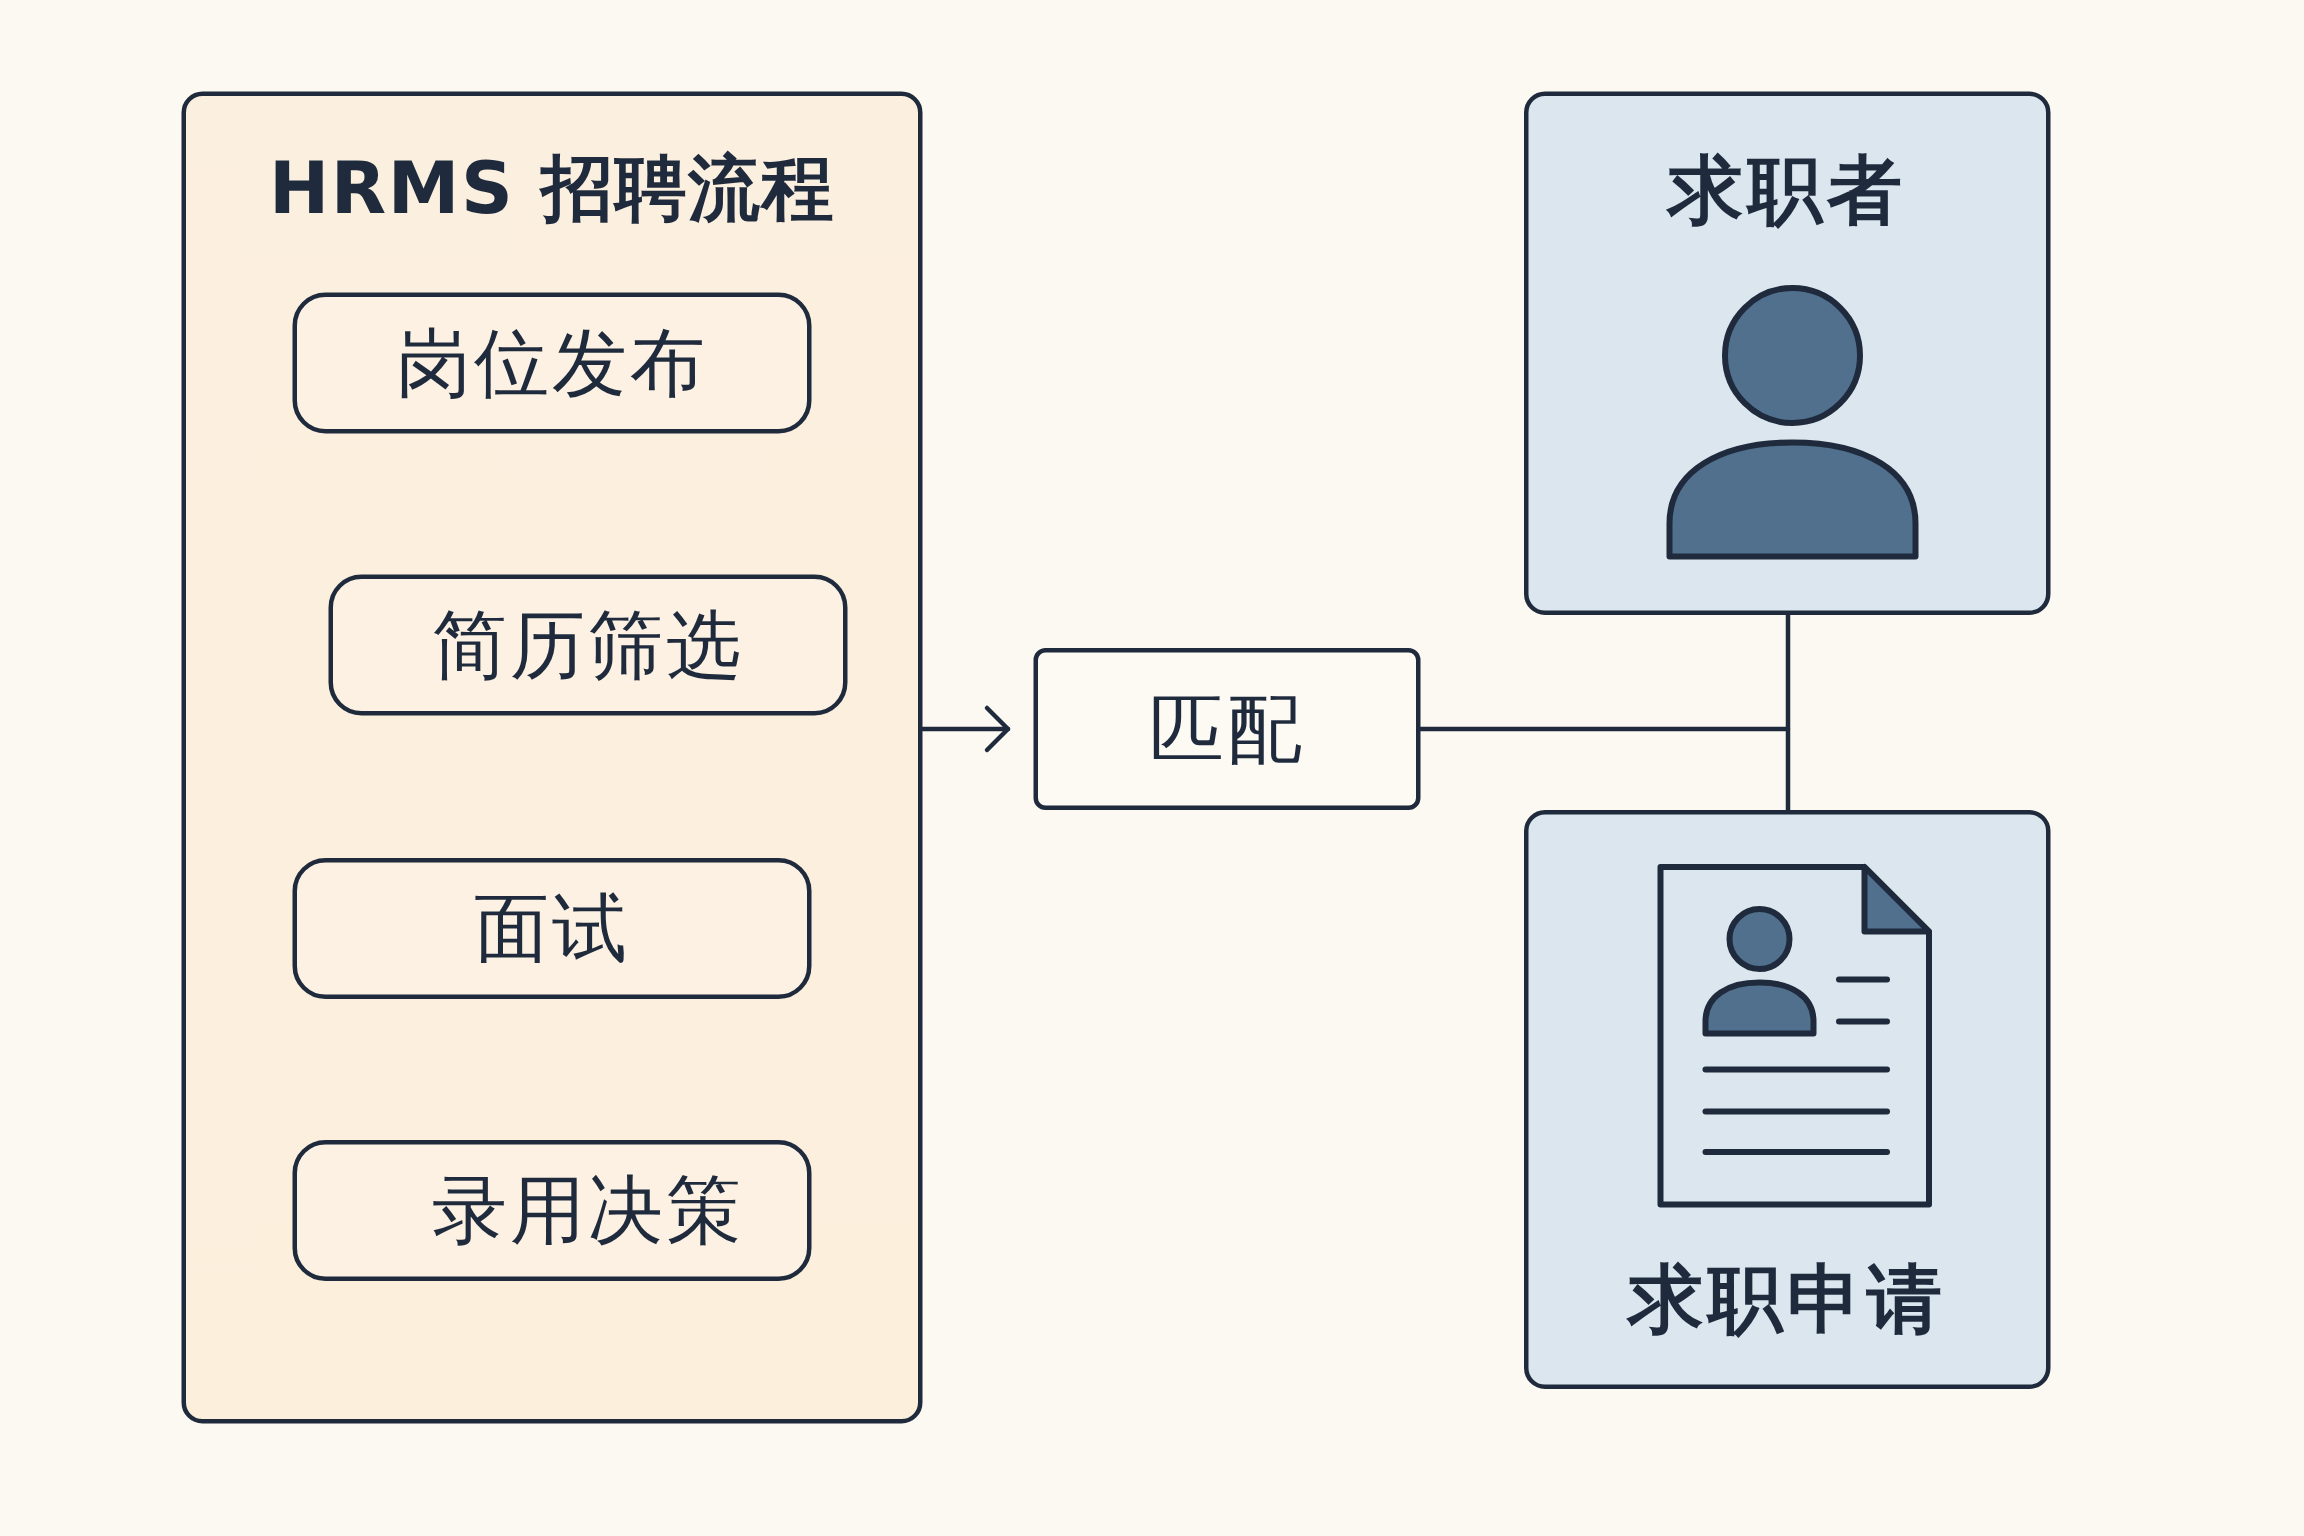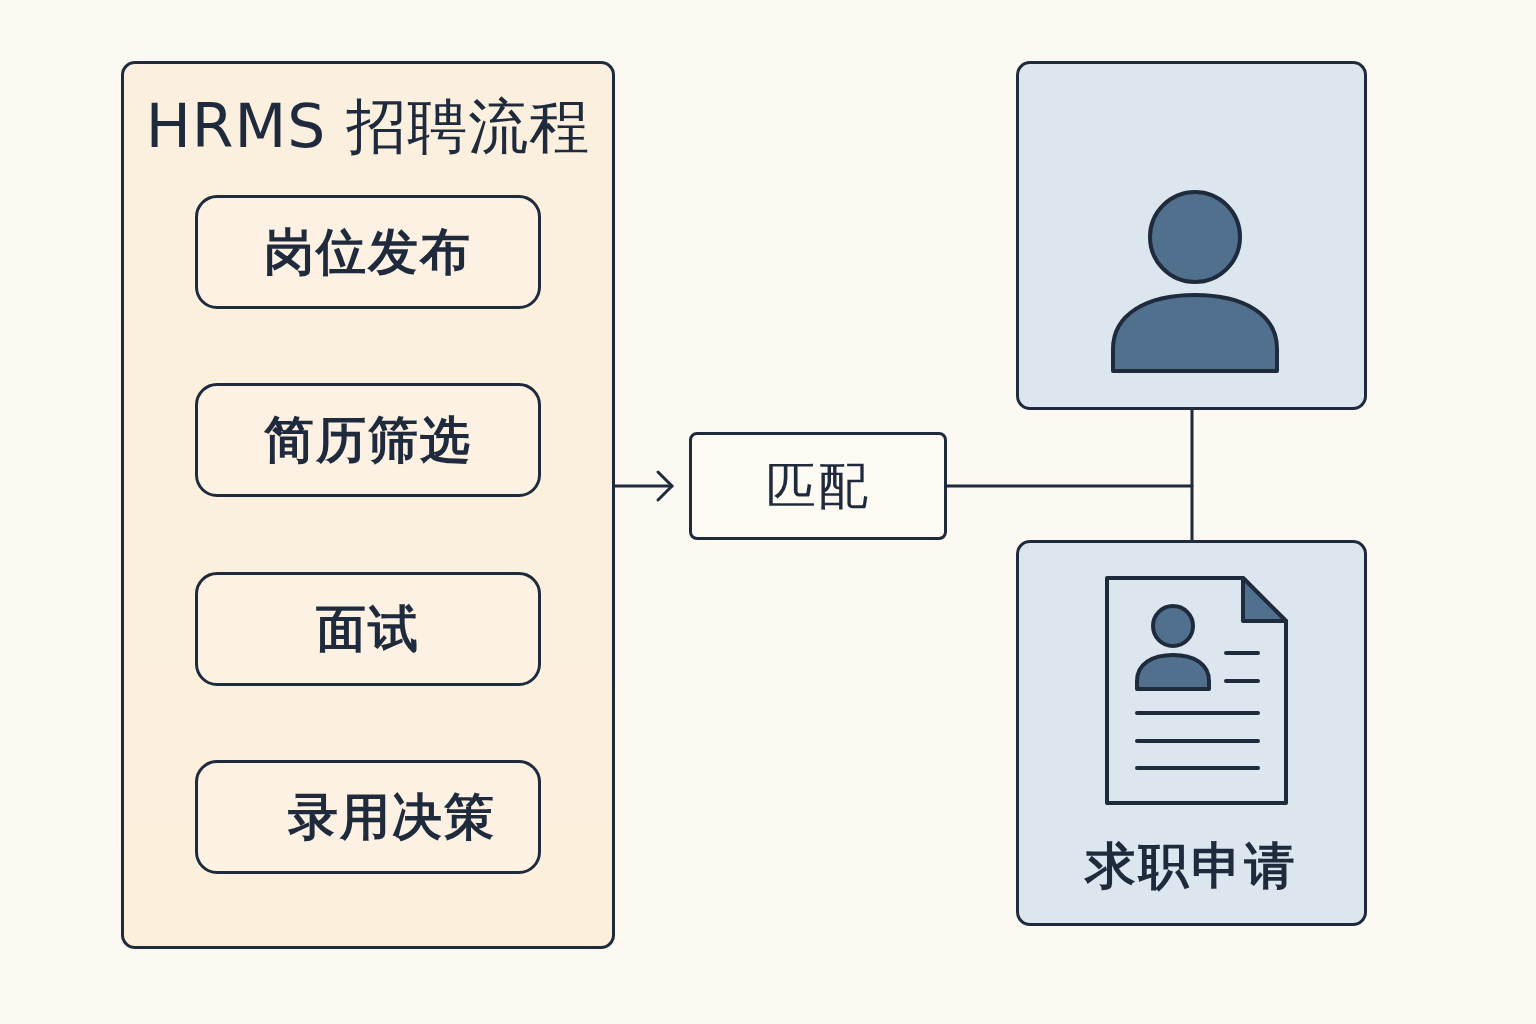--- a/index.html
+++ b/index.html
@@ -12,29 +12,29 @@
   .panel {
     position: absolute; box-sizing: border-box;
     border: 3px solid #1f2b3d; border-radius: 14px;
   }
   #process-panel {
     left: 121px; top: 61px; width: 494px; height: 888px;
     background: linear-gradient(180deg, #fbefdf 0%, #fcefdc 100%);
   }
   #process-title {
     position: absolute; left: 0; right: 0; top: 90px; height: 70px;
-    text-align: center; font-size: 60px; font-weight: normal; line-height: 70px;
+    text-align: center; font-size: 48px; font-weight: bold; line-height: 70px;
     letter-spacing: 1px; color: #1f2b3d;
   }
   .step {
-    position: absolute; left: 195px; width: 346px; height: 114px;
+    position: absolute; left: 195px; width: 346px; height: 94px;
     box-sizing: border-box; border: 3px solid #1f2b3d; border-radius: 22px;
     background: #fcf1e2;
     display: flex; align-items: center; justify-content: center;
-    font-size: 50px; font-weight: 700; letter-spacing: 2px;
+    font-size: 50px; font-weight: 400; letter-spacing: 2px;
   }
   .match-box {
     position: absolute; left: 689px; top: 432px; width: 258px; height: 108px;
     box-sizing: border-box; border: 3px solid #1f2b3d; border-radius: 8px;
     background: #fdf9f3;
     display: flex; align-items: center; justify-content: center;
     font-size: 50px; letter-spacing: 2px;
   }
   .blue-panel { background: #dce6ee; }
   #seeker-panel { left: 1016px; top: 61px; width: 351px; height: 349px; }
@@ -74,27 +74,28 @@
     <line x1="1192" y1="410" x2="1192" y2="563"></line>
   </g>
 </svg>
 
 <div class="panel" id="process-panel"></div>
 <div style="position:absolute;left:121px;top:61px;width:494px;">
   <div id="process-title" style="top:30px;">HRMS 招聘流程</div>
 </div>
 
 <div class="step" style="top:195px;">岗位发布</div>
-<div class="step" style="top:383px;">简历筛选</div>
+<div class="step" style="top:383px;margin-left:24px;">简历筛选</div>
 <div class="step" style="top:572px;text-align:center;">面试</div>
 <div class="step" style="top:760px;padding-left:48px;">录用决策</div>
 
 <div class="match-box">匹配</div>
 
 <div class="panel blue-panel" id="seeker-panel">
+  <div class="panel-label" style="top:30px;">求职者</div>
   <svg class="icon" style="left:90px;top:125px;" width="172" height="190" viewBox="0 0 172 190">
     <circle cx="86" cy="48" r="45" fill="#50708e" stroke="#1f2b3d" stroke-width="4"></circle>
     <path d="M4,182 L4,160 C4,125 38,106 86,106 C134,106 168,125 168,160 L168,182 Z" fill="#50708e" stroke="#1f2b3d" stroke-width="4" stroke-linejoin="round"></path>
   </svg>
 </div>
 
 <div class="panel blue-panel" id="application-panel">
   <svg class="icon" style="left:83px;top:30px;" width="190" height="236" viewBox="0 0 190 236">
     <path d="M5,5 L141,5 L184,48 L184,230 L5,230 Z" fill="#dce6ee" stroke="#1f2b3d" stroke-width="4" stroke-linejoin="round"></path>
     <path d="M141,5 L141,48 L184,48 Z" fill="#50708e" stroke="#1f2b3d" stroke-width="4" stroke-linejoin="round"></path>

